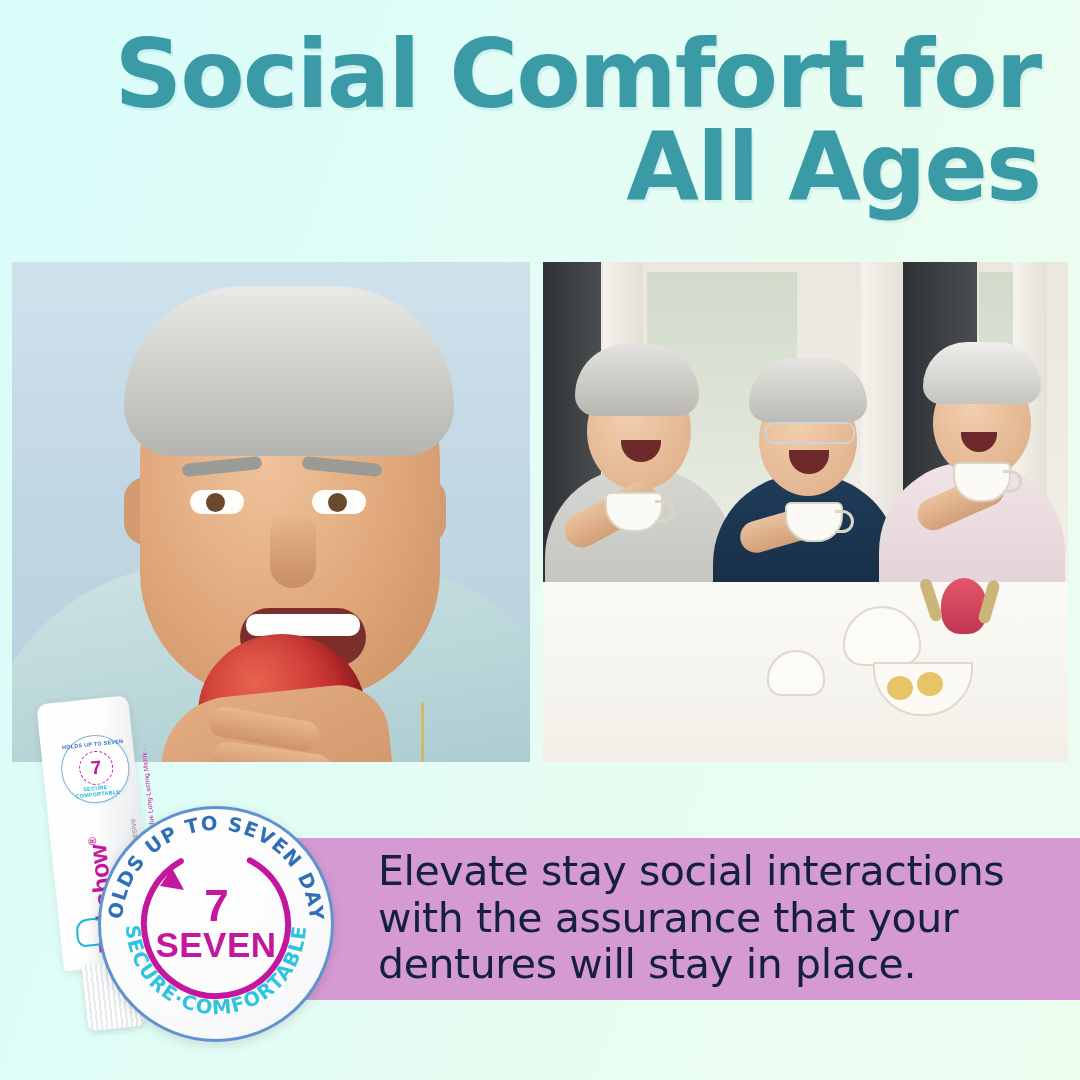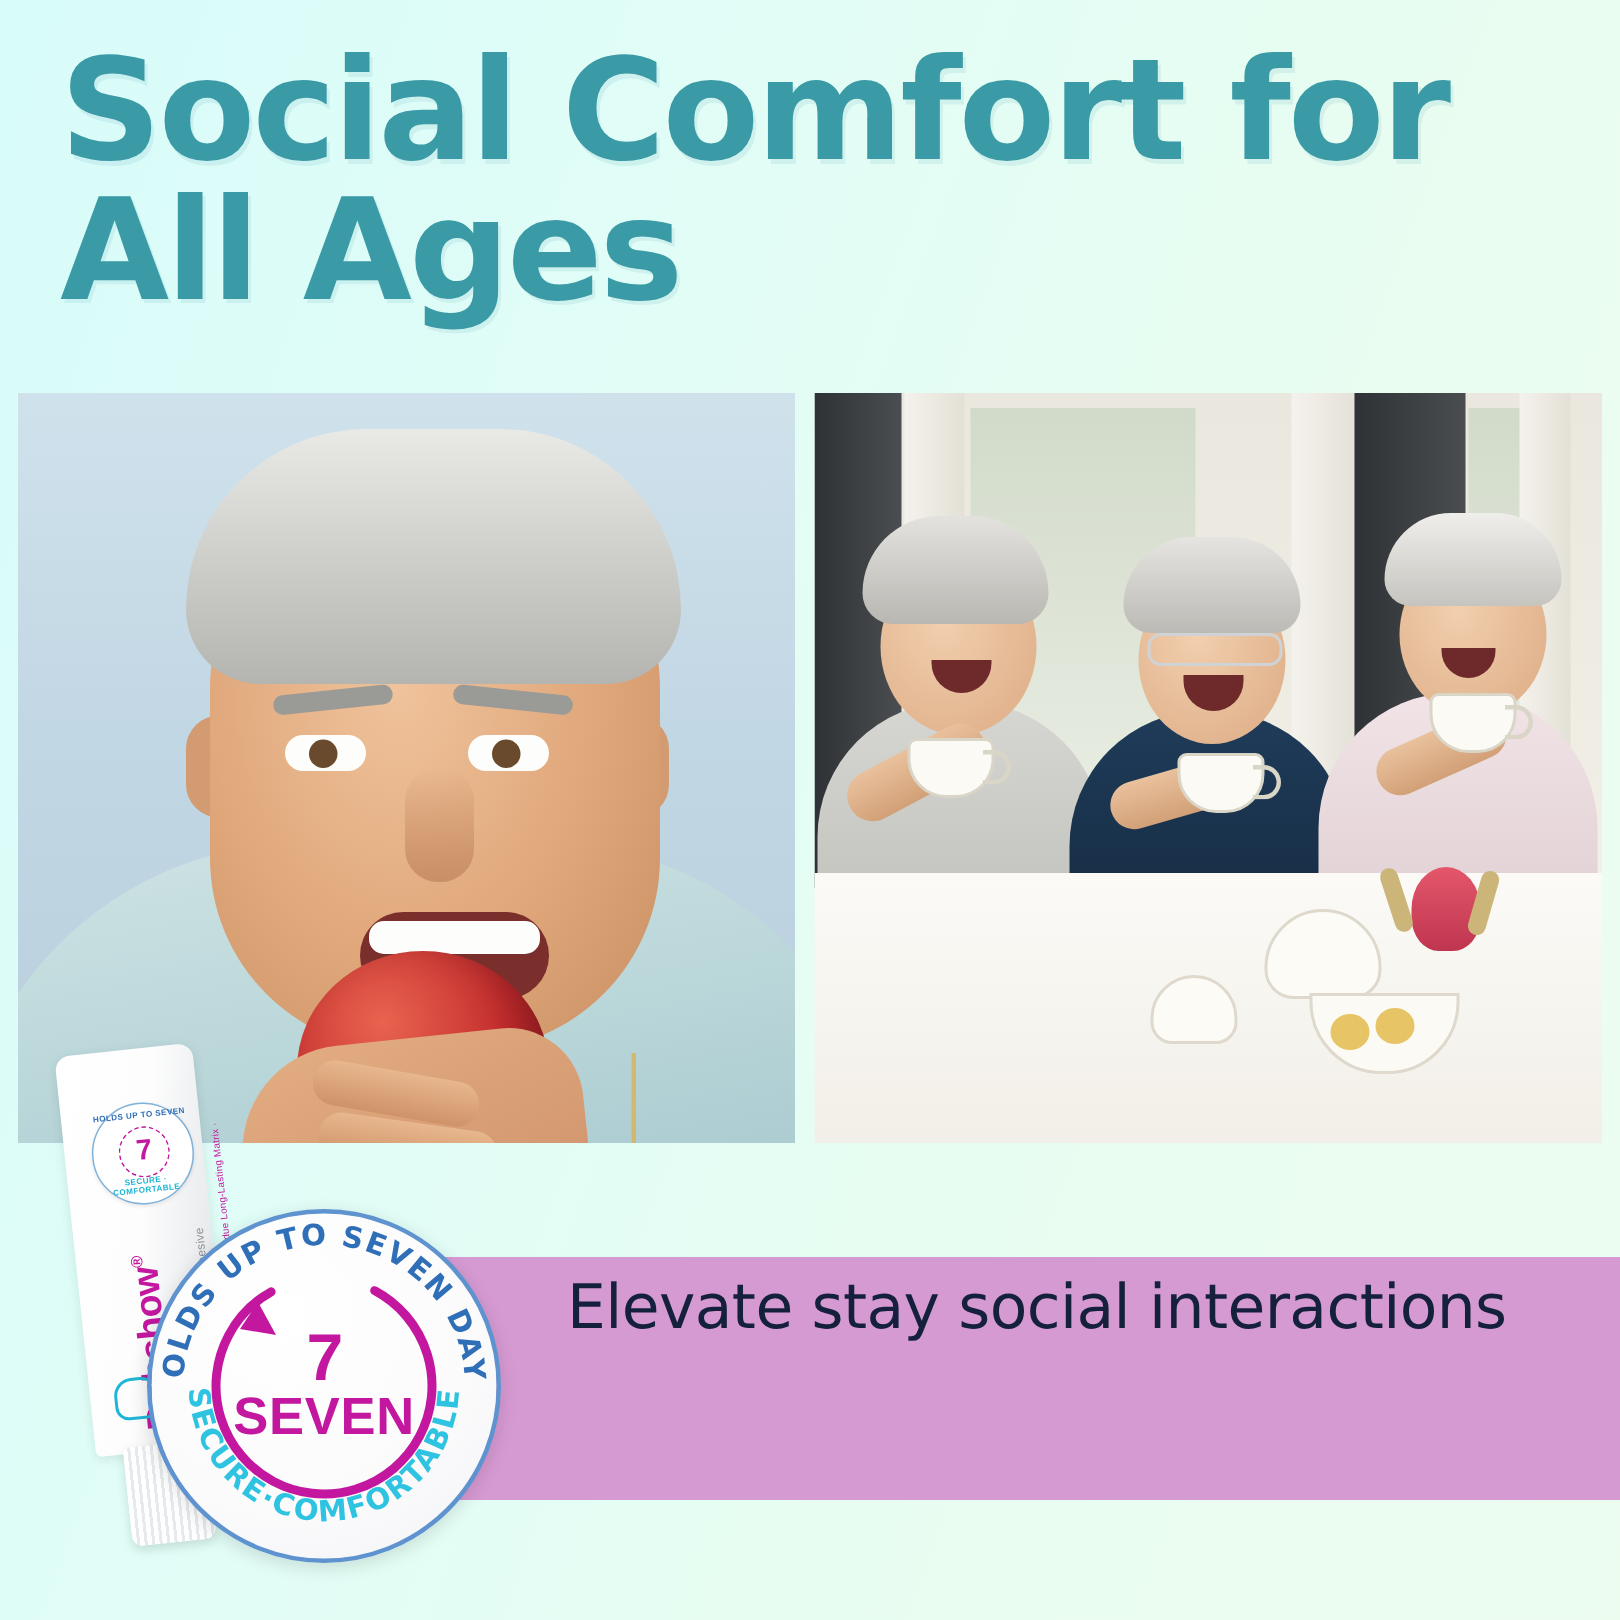--- a/index.html
+++ b/index.html
@@ -10,21 +10,21 @@
   }
   .canvas{
     position:relative;width:1080px;height:1080px;
     background:linear-gradient(110deg,#d8fcfa 0%,#e2fdf6 38%,#e9fdf0 70%,#ecfdf0 100%);
     overflow:hidden;
   }
 
   
   .headline{
     position:absolute;left:0;top:28px;width:1080px;
-    text-align:left;
+    text-align:right;
     color:#3a9aa6;
     font-family:"DejaVu Sans","Liberation Sans",sans-serif;
     font-weight:bold;
     font-size:94px;
     line-height:0.99;
     letter-spacing:-2px;
     padding:0 40px;
     box-sizing:border-box;
     text-shadow:2px 3px 0 rgba(120,190,200,.18);
   }
@@ -277,20 +277,22 @@
       <div class="fruit" style="left:374px;bottom:66px;"></div>
       <div class="flower" style="left:398px;bottom:128px;"></div>
       <div class="leaf" style="left:382px;bottom:140px;transform:rotate(-18deg);"></div>
       <div class="leaf" style="left:440px;bottom:138px;transform:rotate(16deg);"></div>
     </div>
   </div>
 
   <div class="caption-panel"></div>
   <div class="caption-text">
     <span>Elevate stay social interactions</span>
+    <span>with the assurance that your</span>
+    <span>dentures will stay in place.</span>
   </div>
 
   <div class="tube">
     <div class="tube-body">
       <div class="mini-seal">
         <div class="mtop">HOLDS UP TO SEVEN</div>
         <div class="m7">7</div>
         <div class="mbot">SECURE · COMFORTABLE</div>
       </div>
       <div class="tube-brand"><span>Dobshow</span><sup>®</sup></div>

